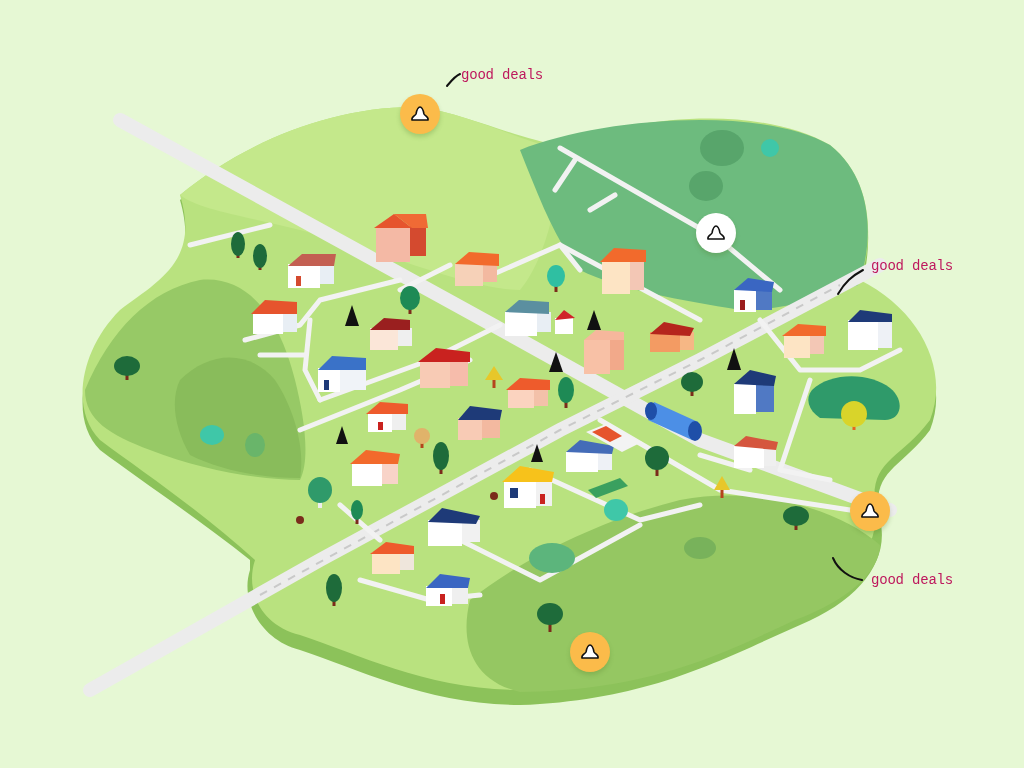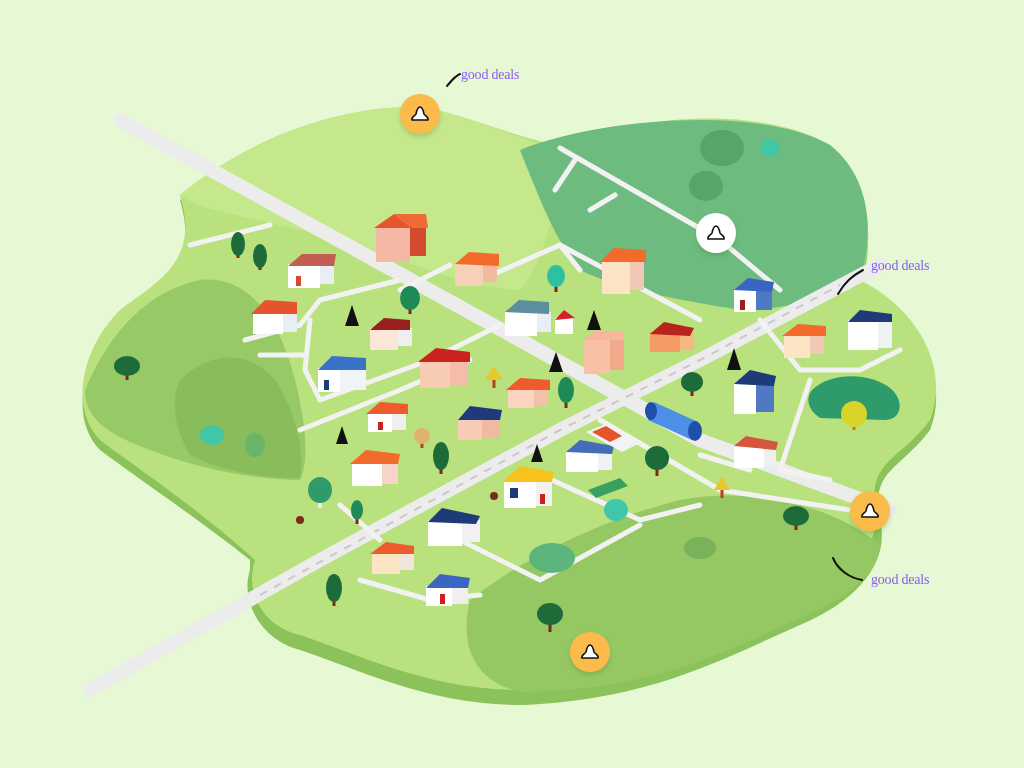--- a/index.html
+++ b/index.html
@@ -6,23 +6,23 @@
   body {
     width: 1024px; height: 768px; overflow: hidden;
     background: #e6f8d4;
     font-family: "DejaVu Sans", sans-serif;
     position: relative;
   }
   #map-root { position: absolute; left: 0; top: 0; width: 1024px; height: 768px; }
   svg { display: block; }
   .callout-label {
     position: absolute;
-    font-family: Liberation Serif, serif;
+    font-family: Liberation Mono, monospace;
     font-size: 14px;
-    color: #8b5cf6;
+    color: #be185d;
     white-space: nowrap;
     letter-spacing: -0.2px;
   }
   .pin {
     position: absolute;
     width: 40px; height: 40px; border-radius: 50%;
     display: flex; align-items: center; justify-content: center;
     box-shadow: 0 3px 4px rgba(80,120,40,0.25);
     cursor: pointer;
   }

